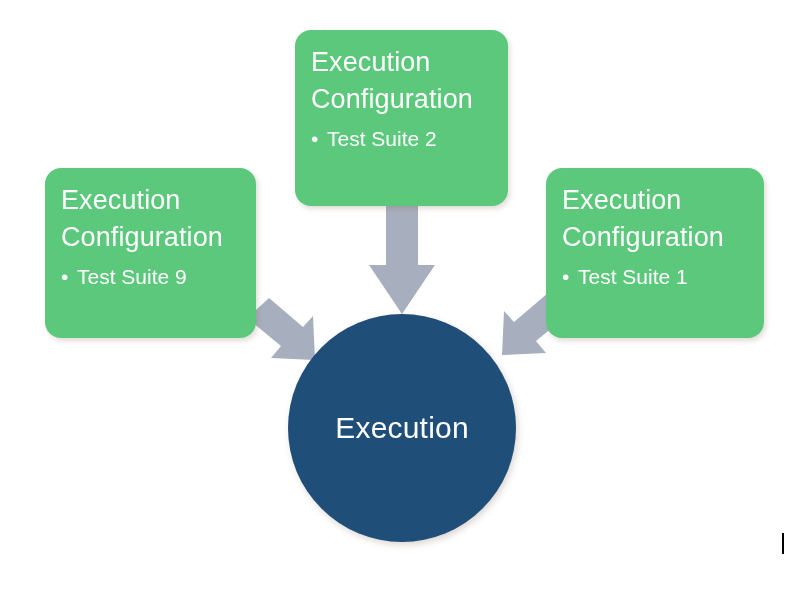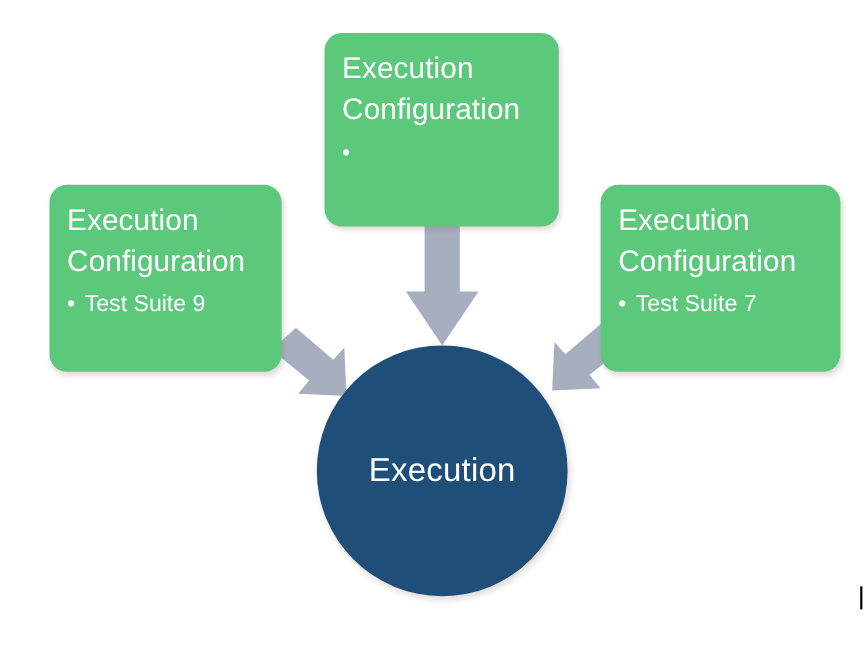--- a/index.html
+++ b/index.html
@@ -135,29 +135,30 @@
       <span class="bullet-dot">•</span>
       <span class="bullet-text">Test Suite 9</span>
     </div>
   </div>
 
   <div id="card-top" class="config-card">
     <div class="config-title">Execution
 Configuration</div>
     <div class="bullet-row">
       <span class="bullet-dot">•</span>
+      <span class="bullet-text">Test Suite 2</span>
     </div>
   </div>
 
   <div id="card-right" class="config-card">
     <div class="config-title">Execution
 Configuration</div>
     <div class="bullet-row">
       <span class="bullet-dot">•</span>
-      <span class="bullet-text">Test Suite 7</span>
+      <span class="bullet-text">Test Suite 1</span>
     </div>
   </div>
 
   <div id="execution-circle">
     <span class="circle-label">Execution</span>
   </div>
 
   <div id="text-caret"></div>
 
 </div>

